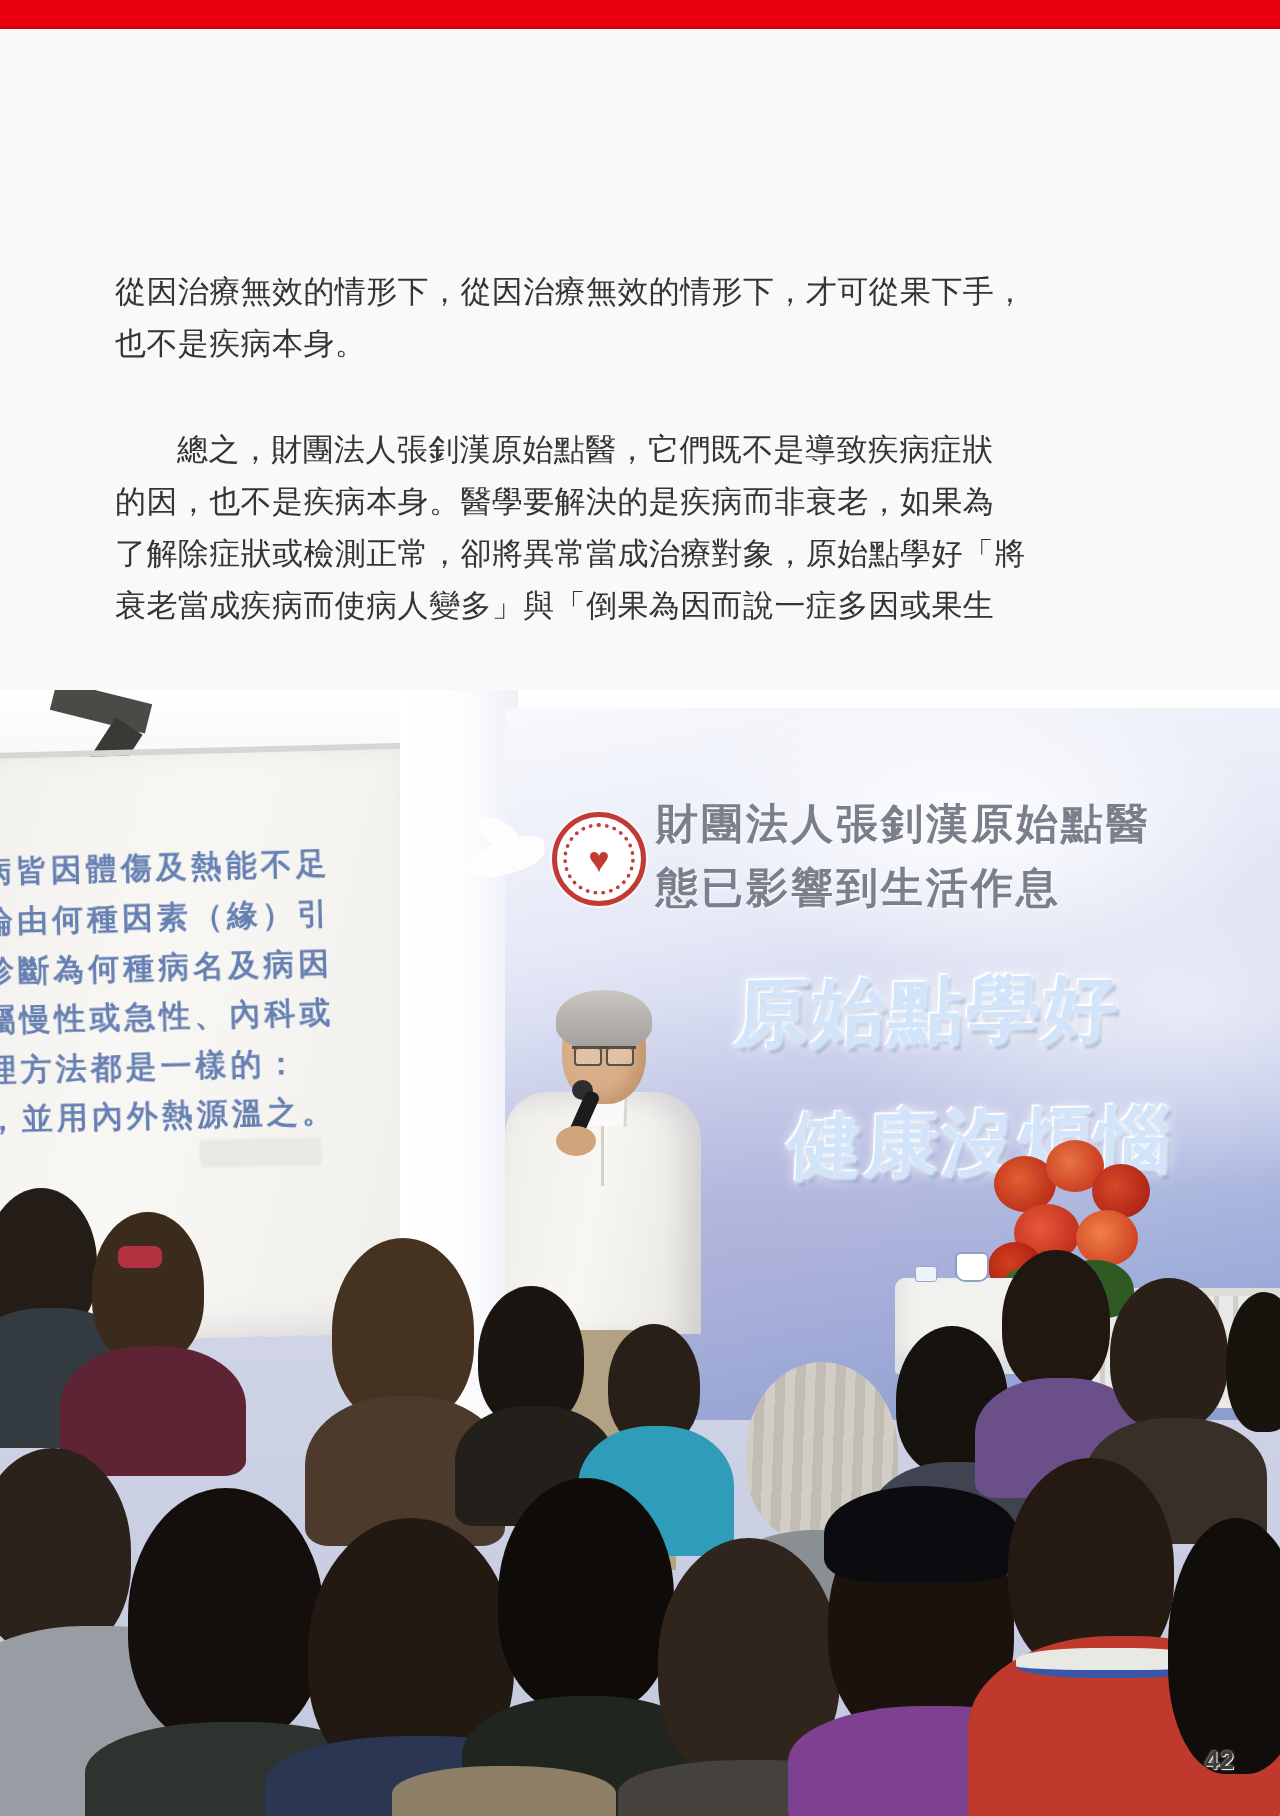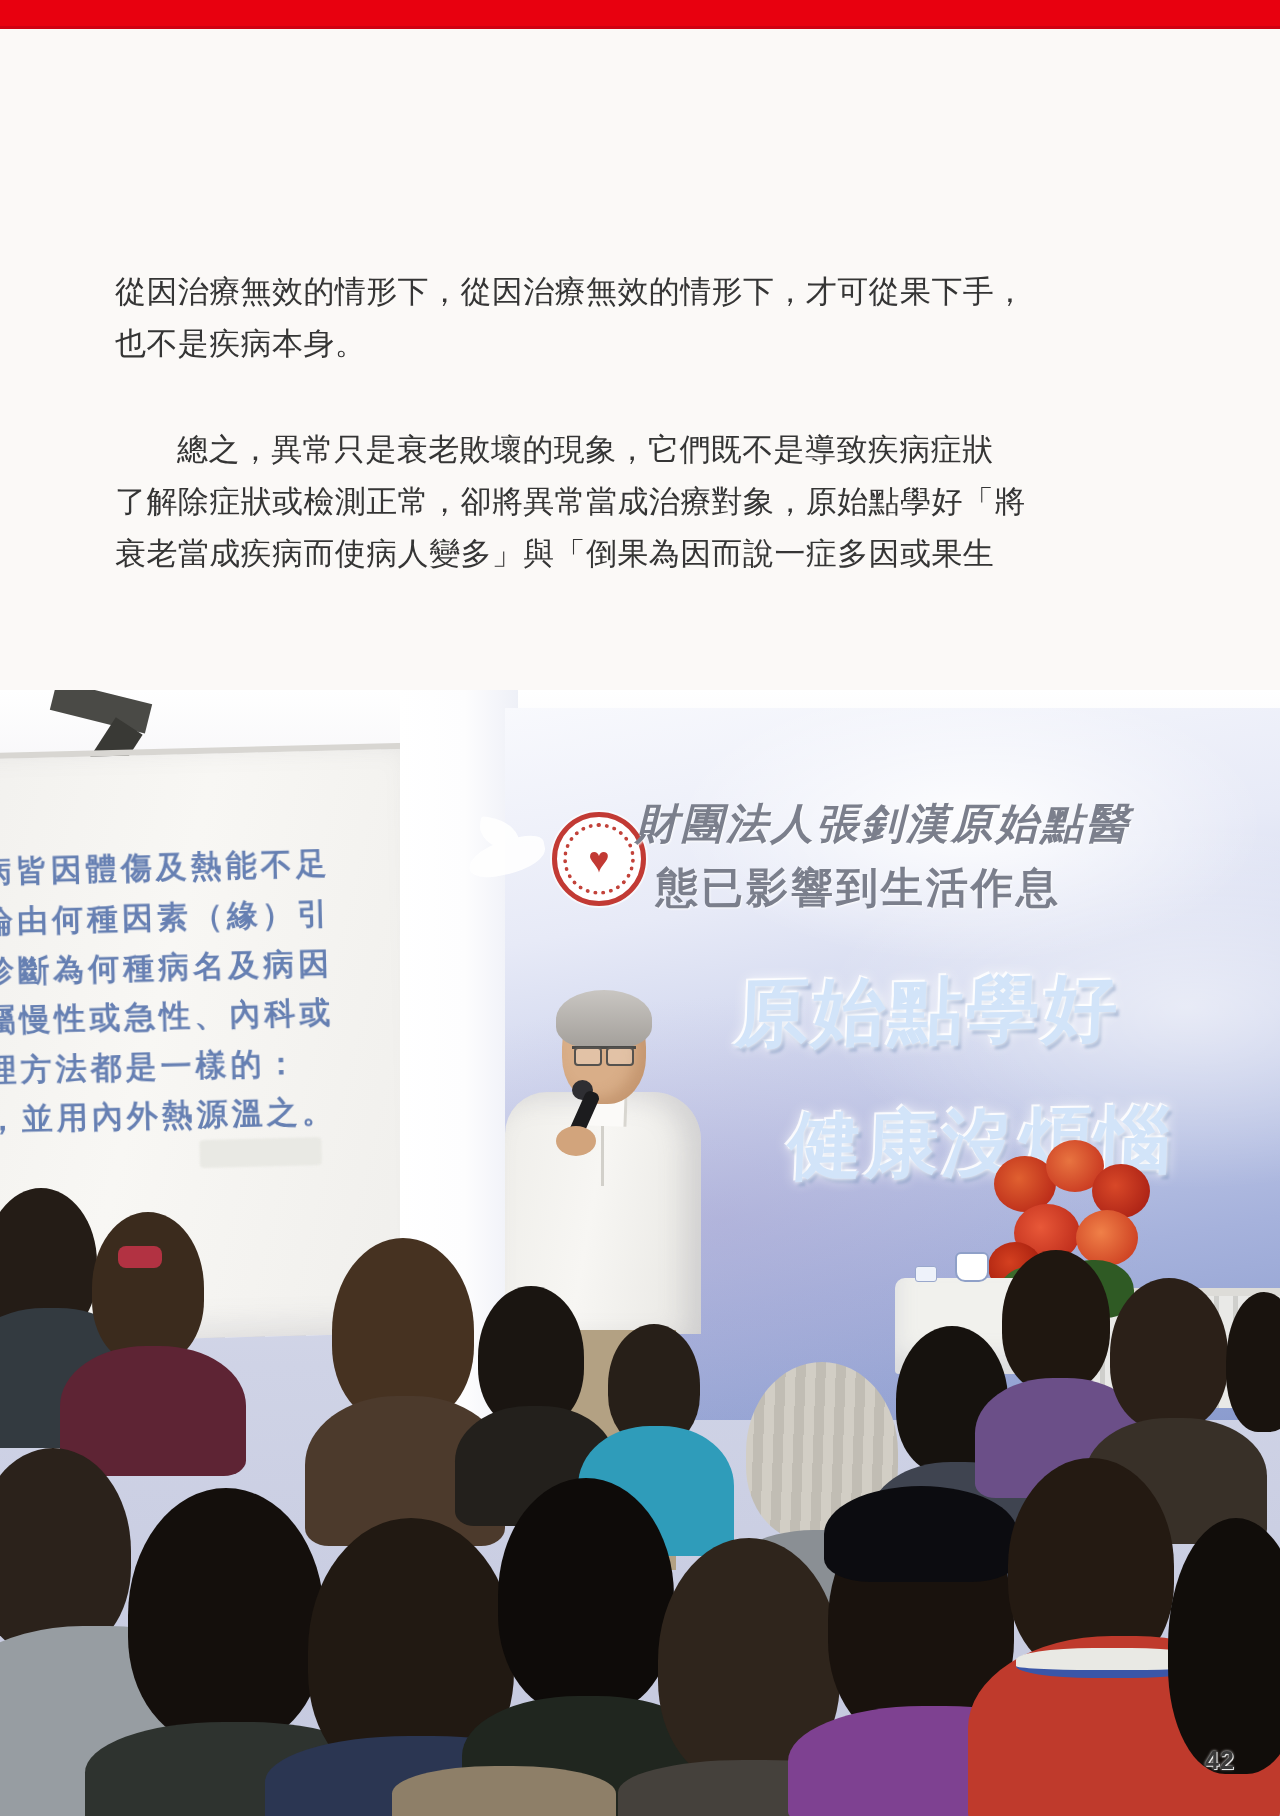--- a/index.html
+++ b/index.html
@@ -72,21 +72,21 @@
   .logo { left:552px; top:122px; width:94px; height:94px; border-radius:50%;
     background:#fff; border:5px solid #c23a34;
     box-shadow:0 0 0 2px rgba(255,255,255,.6); }
   .logo .ring { position:absolute; left:6px; top:6px; right:6px; bottom:6px;
     border:4px dotted #c2423a; border-radius:50%; }
   .logo .heart { position:absolute; left:0; right:0; top:18px; text-align:center;
     font-size:36px; color:#c23a34; line-height:50px; }
   
   .btitle { color:#7b7f8c; font-weight:bold; letter-spacing:3px; white-space:nowrap;
     text-shadow:1px 1px 2px rgba(255,255,255,.85); }
-  .bt1 { left:636px; top:106px; font-size:42px;font-style:italic; }
+  .bt1 { left:656px; top:106px; font-size:42px; }
   .bt2 { left:656px; top:170px; font-size:42px; }
   
   .slogan { font-weight:bold; font-size:74px; letter-spacing:3px; color:#d2e4f9;
     transform:skewX(-3deg) rotate(-1deg); white-space:nowrap;
     text-shadow:0 0 14px rgba(255,255,255,.95), 0 0 4px #ffffff,
                 3px 4px 3px rgba(95,125,175,.55), -2px -2px 0 rgba(255,255,255,.85); }
   .sg1 { left:735px; top:272px; }
   .sg2 { left:788px; top:404px; }
   
   .radiator { left:1048px; top:598px; width:232px; height:120px;
@@ -179,21 +179,22 @@
 <body>
 
 <div class="topbar"></div>
 
 <div class="bodytext">
   <div>
     <div>從因治療無效的情形下，從因治療無效的情形下，才可從果下手，</div>
     <div>也不是疾病本身。</div>
   </div>
   <div class="para2">
-    <div class="indent">總之，異常只是衰老敗壞的現象，它們既不是導致疾病症狀</div>
+    <div class="indent">總之，財團法人張釗漢原始點醫，它們既不是導致疾病症狀</div>
+    <div>的因，也不是疾病本身。醫學要解決的是疾病而非衰老，如果為</div>
     <div>了解除症狀或檢測正常，卻將異常當成治療對象，原始點學好「將</div>
     <div>衰老當成疾病而使病人變多」與「倒果為因而說一症多因或果生</div>
   </div>
 </div>
 
 <div class="photo">
 
   <div class="proj1"></div>
   <div class="proj2"></div>
   <div class="proj3"></div>

